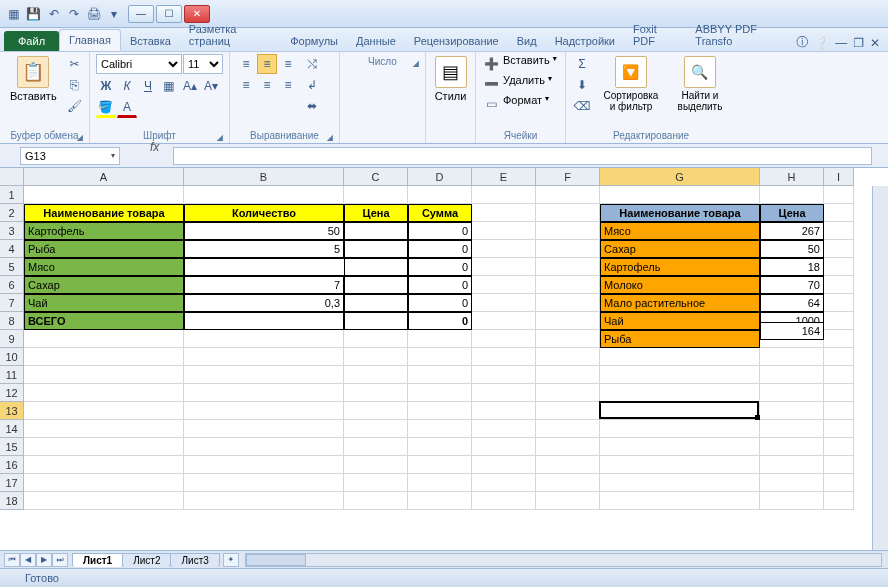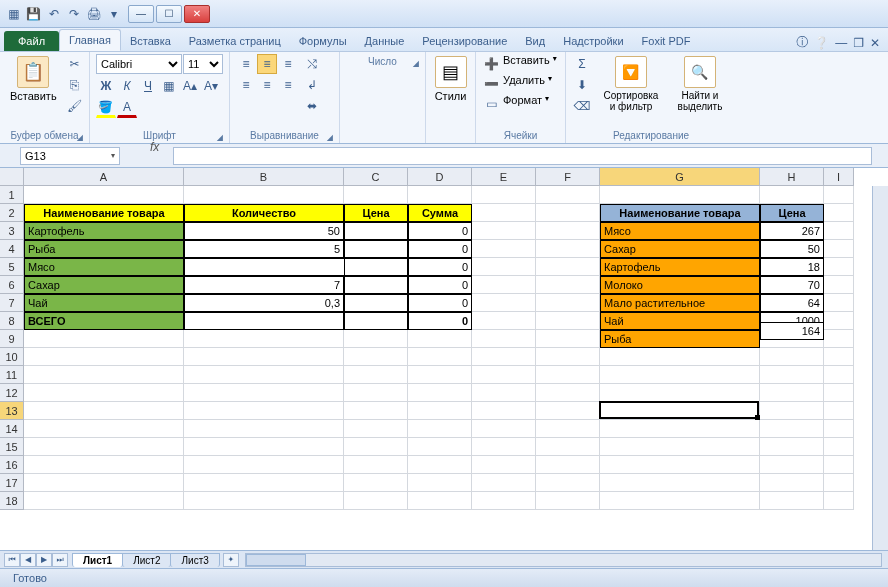--- a/index.html
+++ b/index.html
@@ -68,21 +68,21 @@
 
 
 .sheetbar { height:18px; background:#dce6f4; border-top:1px solid #9db8d9; display:flex; align-items:center; font-size:11px; }
 .navset { display:flex; gap:0; margin:0 4px; }
 .navb { width:16px; height:14px; border:1px solid #a9bdd8; background:#eef4fb; display:flex; align-items:center; justify-content:center; font-size:8px; color:#3b5e8c; }
 .stab { padding:1px 10px; background:#fff; border:1px solid #9db8d9; border-bottom:none; border-radius:0 0 3px 3px; margin-right:-1px; font-size:10px; }
 .stab.active { background:#fff; font-weight:bold; }
 .stab.inactive { background:#dce6f4; }
 .hscroll { flex:1; margin:0 6px; height:14px; background:#e2e9f3; border:1px solid #a9bdd8; position:relative; }
 .hscroll .thumb{ position:absolute; left:0; width:60px; top:0; bottom:0; background:#cfdcee; border:1px solid #9db8d9; }
-.statusbar { height:19px; background:linear-gradient(#e4ecf7,#cfdcee); border-top:1px solid #9db8d9; display:flex; align-items:center; padding:0 13px; font-size:11px; color:#3b5e8c; }
+.statusbar { height:19px; background:linear-gradient(#e4ecf7,#cfdcee); border-top:1px solid #9db8d9; display:flex; align-items:center; padding:0 25px; font-size:11px; color:#3b5e8c; }
 .vscroll { position:absolute; right:0; top:18px; bottom:0; width:16px; background:#e2e9f3; border-left:1px solid #a9bdd8; }
 </style>
 </head>
 <body>
 
 <div class="titlebar">
   <div class="qat">
     <span class="ico">▦</span>
     <span class="ico">💾</span>
     <span class="ico">↶</span>
@@ -101,20 +101,21 @@
   <div class="file-tab">Файл</div>
   <div class="tab active">Главная</div>
   <div class="tab">Вставка</div>
   <div class="tab">Разметка страниц</div>
   <div class="tab">Формулы</div>
   <div class="tab">Данные</div>
   <div class="tab">Рецензирование</div>
   <div class="tab">Вид</div>
   <div class="tab">Надстройки</div>
   <div class="tab">Foxit PDF</div>
+  <div class="tab">ABBYY PDF Transfo</div>
   <div class="ribbon-right">
     <span class="ico">ⓘ</span>
     <span class="ico" style="color:#1e6bdc">❔</span>
     <span class="ico">—</span>
     <span class="ico">❐</span>
     <span class="ico">✕</span>
   </div>
 </div>
 
 <div class="ribbon">

